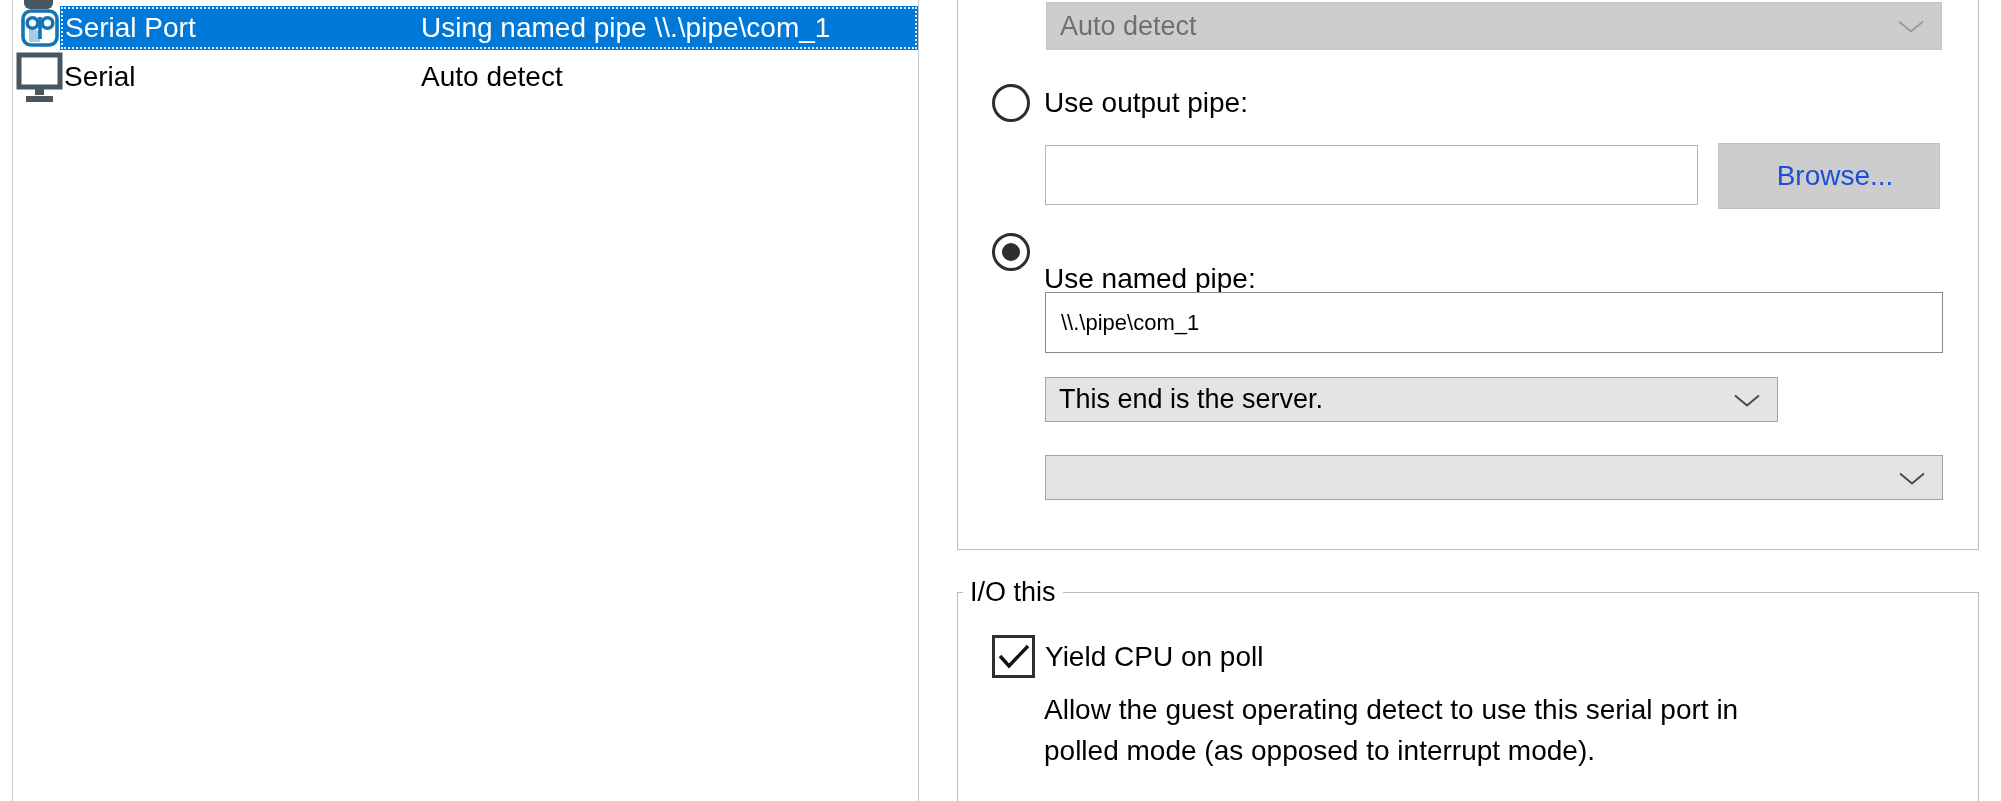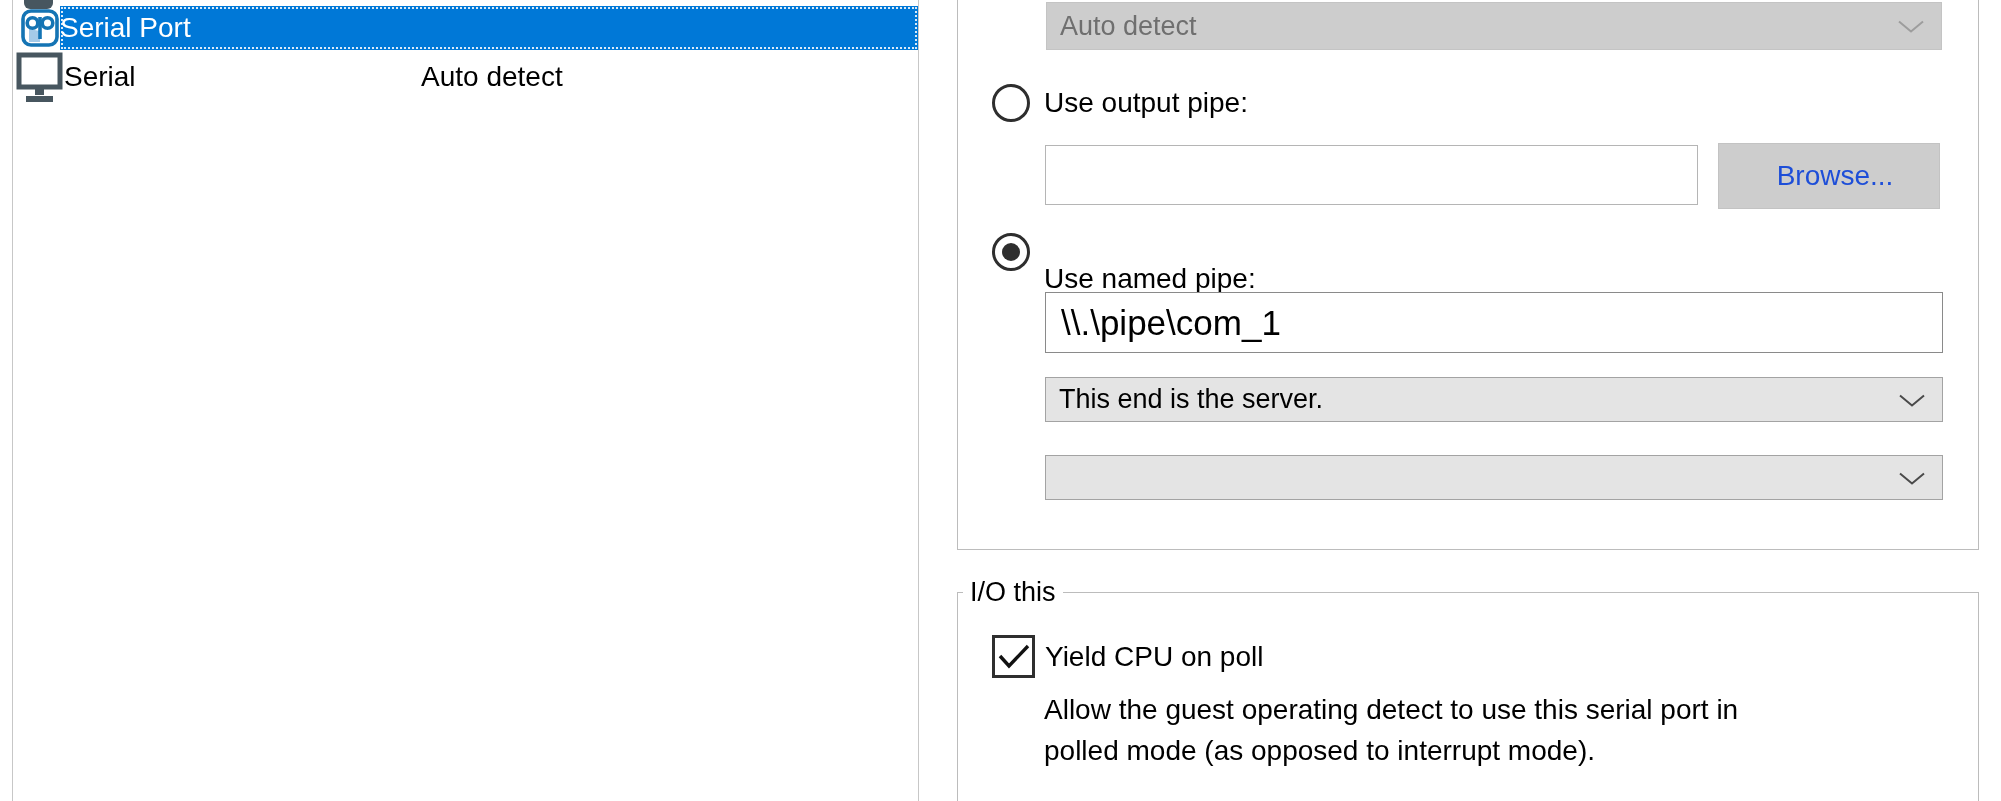--- a/index.html
+++ b/index.html
@@ -13,21 +13,21 @@
   #list-border-right { left:918px; }
 
   .hw-row { position:absolute; left:14px; width:904px; }
   .hw-row .row-title { font-size:28px; }
   .hw-row .row-value { font-size:28px; position:absolute; }
 
   #row-serial { top:6px; height:44px; }
   #row-serial .highlight { position:absolute; left:46px; right:0; top:0; bottom:0;
       background:#0078d7; display:flex; align-items:center;
       outline:2px dotted rgba(255,255,255,.85); outline-offset:-3px; }
-  #row-serial .row-title { color:#fff; }
+  #row-serial .row-title { color:#fff; padding-left:5px; }
   #row-serial .row-value { color:#fff; left:361px; top:50%; transform:translateY(-50%); white-space:nowrap; }
 
   #row-display { top:52px; height:50px; }
   #row-display .row-title { position:absolute; left:50px; top:50%; transform:translateY(-50%); }
   #row-display .row-value { left:407px; top:50%; transform:translateY(-50%); }
 
   #prev-row-icon-stub { position:absolute; left:24px; top:0; width:29px; height:9px;
       background:#47565f; border-radius:0 0 6px 6px; }
 
   
@@ -47,29 +47,29 @@
   .radio { position:absolute; width:38px; height:38px; border:3px solid #2e2e2e;
       border-radius:50%; background:#fff; display:flex; align-items:center; justify-content:center; }
   .radio .dot { width:18px; height:18px; border-radius:50%; background:#2e2e2e; }
   #radio-output-file { left:992px; top:84px; }
   #radio-named-pipe  { left:992px; top:233px; }
   .radio-label { position:absolute; left:1044px; height:38px; display:flex; align-items:center; font-size:28px; }
   #label-output-file { top:84px; }
   #label-named-pipe  { top:233px;margin-top:27px; }
 
   .textbox { position:absolute; background:#fff; display:flex; align-items:center;
-      font-size:35px; padding-left:15px; }
+      font-size:22px; padding-left:15px; }
   #output-file-input { left:1045px; top:145px; width:653px; height:60px; border:1px solid #b5b5b5; }
   #named-pipe-input  { left:1045px; top:292px; width:898px; height:61px; border:1px solid #8a8a8a; }
 
   #browse-button { position:absolute; left:1718px; top:143px; width:222px; height:66px;
       background:#cdcdcd; border:1px solid #c3c3c3; color:#1d4ed8; font-size:28px;
       display:flex; align-items:center; justify-content:center;padding-left:12px; }
 
-  #pipe-end-dropdown   { left:1045px; top:377px; width:898px; height:45px; }
+  #pipe-end-dropdown   { left:1045px; top:377px; width:733px; height:45px; }
   #pipe-other-dropdown { left:1045px; top:455px; width:898px; height:45px; }
 
   .checkbox { position:absolute; left:992px; top:635px; width:43px; height:43px;
       border:3px solid #2e2e2e; background:#fff; display:flex; align-items:center; justify-content:center; }
   #label-yield { position:absolute; left:1045px; top:635px; height:43px;
       display:flex; align-items:center; font-size:28px; }
 
   .desc-line { position:absolute; left:1044px; font-size:28px; white-space:nowrap; }
   #desc-line1 { top:694px; }
   #desc-line2 { top:735px; }
@@ -87,20 +87,21 @@
     <svg width="40" height="40" viewBox="0 0 40 40">
       <polygon points="9,21 20,23 20,34 9,34" fill="#a5cae8"></polygon>
       <rect x="3" y="3" width="34" height="34" rx="8" fill="none" stroke="#1474b4" stroke-width="3.6"></rect>
       <line x1="20" y1="9" x2="20" y2="31" stroke="#1474b4" stroke-width="3.6"></line>
       <circle cx="12.5" cy="15" r="5.3" fill="#fff" stroke="#1474b4" stroke-width="3.6"></circle>
       <circle cx="27.5" cy="15" r="5.3" fill="#fff" stroke="#1474b4" stroke-width="3.6"></circle>
     </svg>
   </span>
   <div class="highlight">
     <span class="row-title">Serial Port</span>
+    <span class="row-value">Using named pipe \\.\pipe\com_1</span>
   </div>
 </div>
 
 <div class="hw-row" id="row-display">
   <span class="abs" style="left:2px;top:0;">
     <svg width="47" height="52" viewBox="0 0 47 52">
       <rect x="3" y="3" width="41" height="32" fill="#fff" stroke="#47565f" stroke-width="5"></rect>
       <rect x="19" y="36" width="9" height="7" fill="#47565f"></rect>
       <rect x="10" y="44" width="27" height="6" fill="#47565f"></rect>
     </svg>

